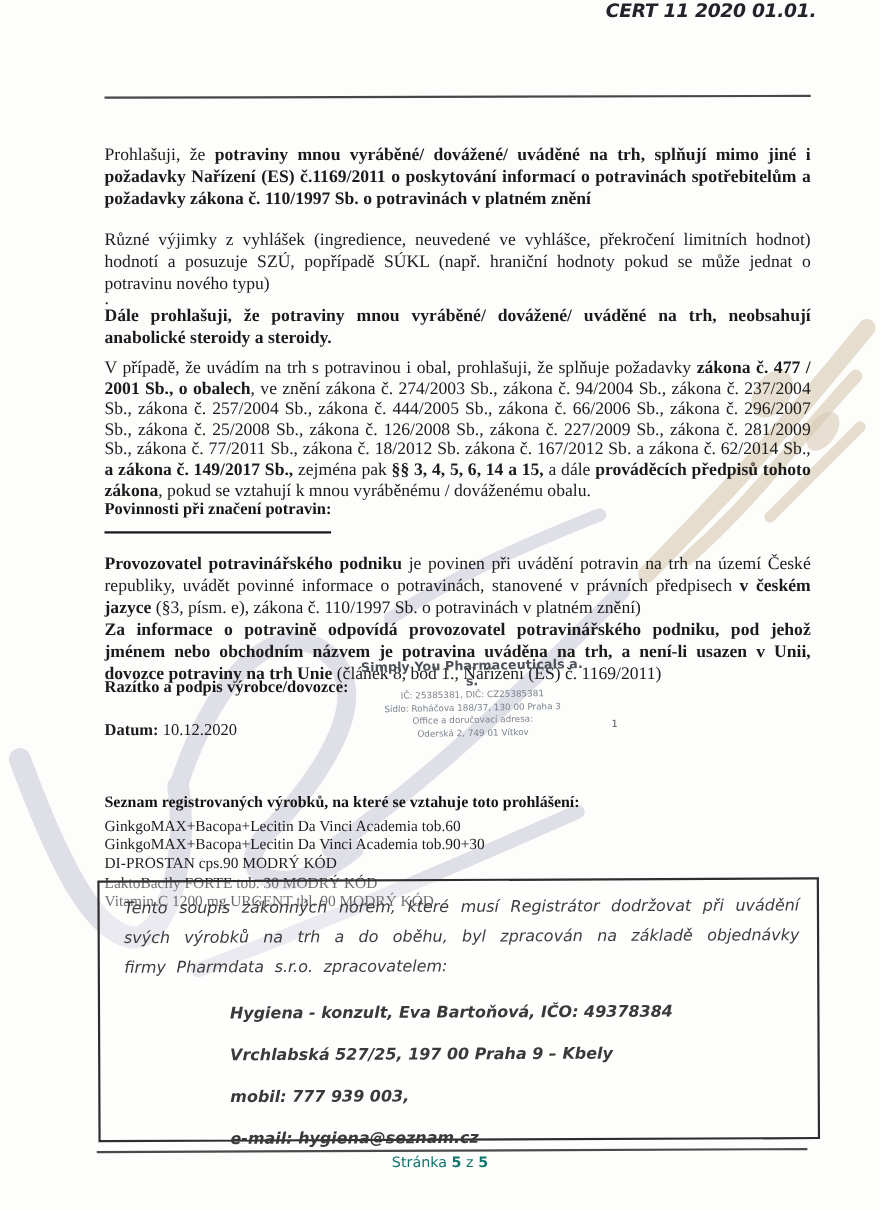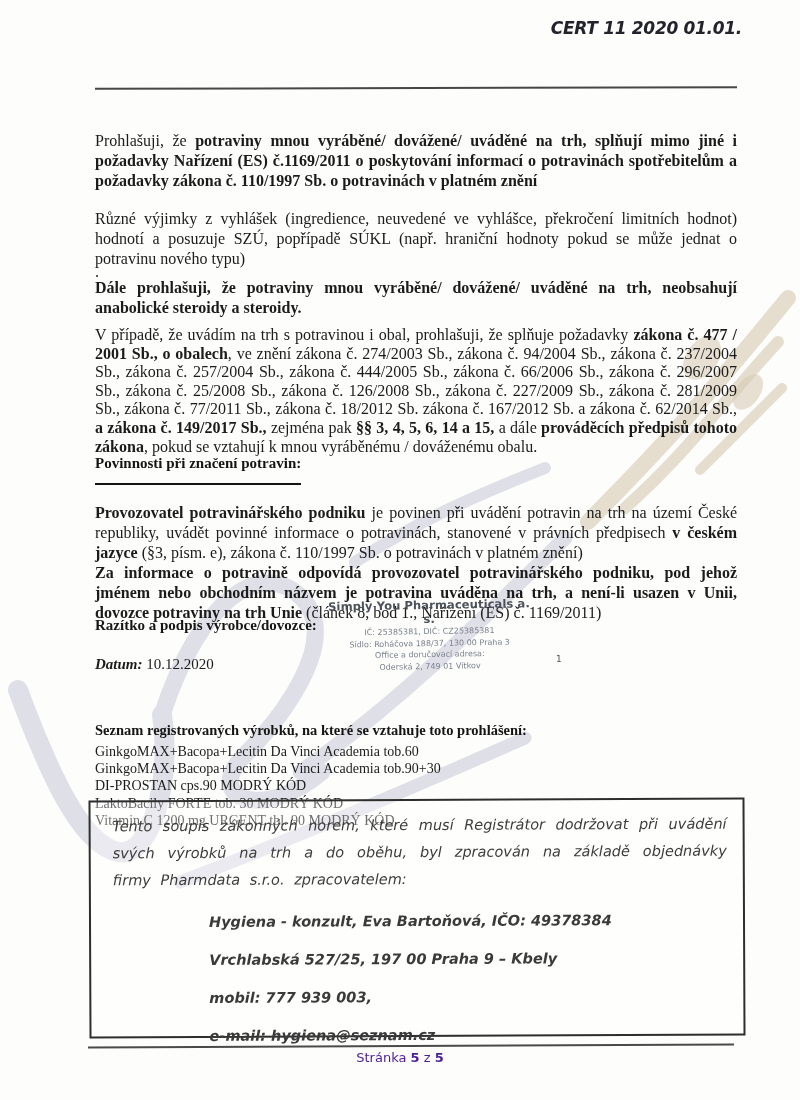--- a/index.html
+++ b/index.html
@@ -1,52 +1,52 @@
 <!DOCTYPE html>
 <html lang="cs"><head>
 <meta charset="utf-8">
 <style>
   html,body{margin:0;padding:0;}
   body{width:800px;height:1100px;background:#e8e8e8;font-family:"Liberation Serif",serif;}
   .page{position:relative;width:800px;height:1100px;background:#fdfdfc;overflow:hidden;}
   .wm{position:absolute;left:0;top:0;z-index:0;pointer-events:none;}
   .content{position:relative;z-index:1;}
   .abs{position:absolute;}
-  .cert{top:18px;right:58px;font-family:"DejaVu Sans",sans-serif;font-style:italic;font-weight:700;
+  .cert{top:0;right:58px;font-family:"DejaVu Sans",sans-serif;font-style:italic;font-weight:700;
         font-size:17px;color:#23232b;letter-spacing:-0.3px;}
   .rule-top{top:87px;left:95px;width:642px;height:2px;background:#474747;transform:rotate(-0.15deg);}
   .para{left:95px;width:642px;font-size:16px;line-height:20px;color:#1b1b1b;text-align:justify;font-family:Liberation Serif, serif;}
   .p1{top:115px;}
   .p2{top:193px;}
   .dot{top:246px;text-align:left;}
   .p3{top:262px;font-weight:700;}
   .p4{top:310px;line-height:18.6px;}
   .h-marking{top:455px;left:95px;font-size:15px;font-weight:700;color:#141414;
              border-bottom:2px solid #141414;padding-bottom:11px;}
   .p5{top:487px;}
   .p6{top:547px;}
   .razitko{top:617px;left:95px;font-size:15px;font-weight:700;color:#161616;}
   .stamp{top:598px;left:322px;width:215px;text-align:center;transform:rotate(-1deg);
          font-family:"DejaVu Sans",sans-serif;}
   .stamp-company{font-size:11.5px;font-weight:700;color:#4c515a;letter-spacing:.1px;}
   .stamp-line{font-size:8px;line-height:11.5px;color:#7b828c;}
   .page-mark{top:654px;left:556px;font-size:9px;color:#555;font-family:"DejaVu Sans",sans-serif;}
   .datum{top:656px;left:95px;font-size:15px;color:#1b1b1b;}
-  .datum b{font-weight:700;font-style:italic;}
+  .datum b{font-weight:700;}
   .seznam-h{top:722px;left:95px;font-size:14.5px;font-weight:700;color:#141414;}
   .products{top:714px;left:95px;width:642px;font-size:14px;line-height:17.2px;color:#1b1b1b;margin-top:29px;}
   .note-box{top:799px;left:89px;width:652px;height:234px;border:2px solid #2e2e2e;
             background:rgba(255,255,255,.35);transform:rotate(-0.25deg);
             font-family:"DejaVu Sans",sans-serif;font-style:italic;color:#3c3c3c;}
   .note-par{margin:11px 16px 0 22px;font-size:14.5px;line-height:27px;text-align:justify;
             word-spacing:5px;font-weight:500;}
   .note-line{margin:18px 0 0 118px;font-size:14.5px;font-weight:700;line-height:20px;color:#3a3a3a;}
   .rule-bottom{top:1045px;left:88px;width:646px;height:1.5px;background:#4a4a4a;transform:rotate(-0.25deg);}
   .footer{top:1050px;left:0;width:800px;text-align:center;font-family:"DejaVu Sans",sans-serif;
-          font-size:13px;color:#4c1d95;}
+          font-size:13px;color:#0f766e;}
   .footer b{font-weight:700;}
   b{font-weight:700;}
 </style>
 </head>
 <body>
 
 <div class="page">
 
   <svg class="wm" width="800" height="1100" viewBox="0 0 800 1100">
     <g fill="none" stroke="#c7c8d8" stroke-linecap="round" opacity="0.55">

